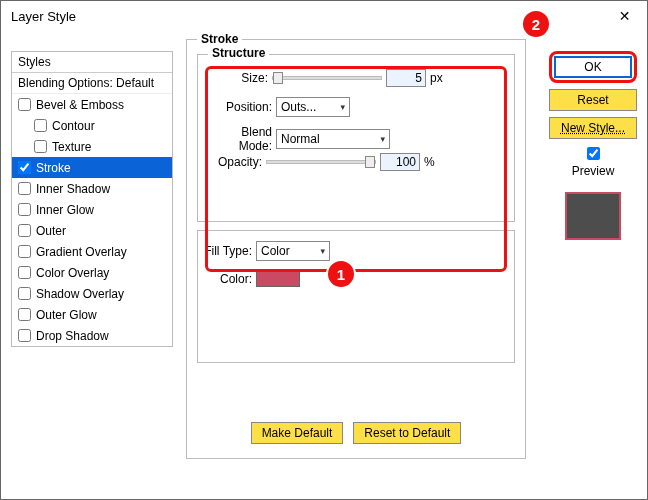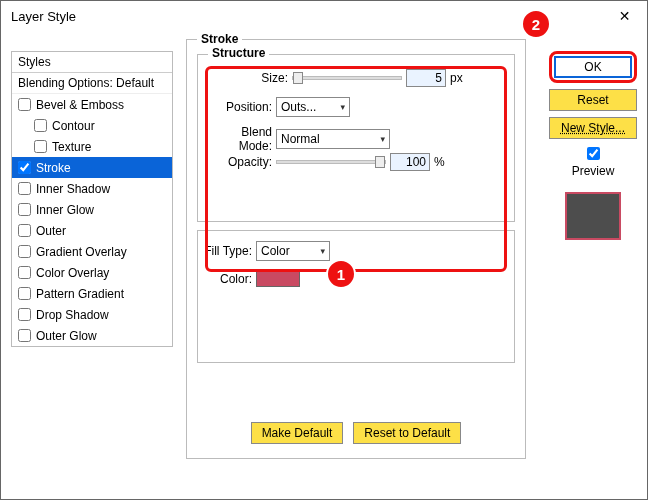--- a/index.html
+++ b/index.html
@@ -284,40 +284,40 @@
           <div class="style-item">
             <input type="checkbox" style="">
             <span>Gradient Overlay</span>
           </div>
           <div class="style-item">
             <input type="checkbox" style="">
             <span>Color Overlay</span>
           </div>
           <div class="style-item">
             <input type="checkbox" style="">
-            <span>Pattern Gradient</span>
+            <span>Shadow Overlay</span>
+          </div>
+          <div class="style-item">
+            <input type="checkbox" style="">
+            <span>Outer Glow</span>
           </div>
           <div class="style-item">
             <input type="checkbox" style="">
             <span>Drop Shadow</span>
-          </div>
-          <div class="style-item">
-            <input type="checkbox" style="">
-            <span>Outer Glow</span>
           </div>
         </div>
     </div>
 
     <div class="stroke-group">
       <div class="group-title">Stroke</div>
 
       <div class="structure-box">
         <div class="structure-title">Structure</div>
 
-        <div class="row" style="top:14px; left:60px;">
+        <div class="row" style="top:14px; left:40px;">
           <label style="width:30px;">Size:</label>
           <div class="slider-track" style="width:110px;">
             <div class="slider-thumb" style="left:0px;"></div>
           </div>
           <input class="num-input" value="5" style="">
           <span>px</span>
         </div>
 
         <div class="row" style="top:42px; left:24px;">
           <label style="width:50px;">Position:</label>
@@ -328,21 +328,21 @@
         </div>
 
         <div class="row" style="top:70px; left:8px;">
           <label style="width:66px;">Blend Mode:</label>
           <div class="select" style="width:114px;">
             <span>Normal</span>
             <span class="chev">▾</span>
           </div>
         </div>
 
-        <div class="row" style="top:98px; left:26px;justify-content:flex-end;">
+        <div class="row" style="top:98px; left:16px;justify-content:flex-end;">
           <label style="width:48px;">Opacity:</label>
           <div class="slider-track" style="width:110px;">
             <div class="slider-thumb" style="left:98px;"></div>
           </div>
           <input class="num-input" value="100" style="">
           <span>%</span>
         </div>
       </div>
 
       <div class="fill-box">

